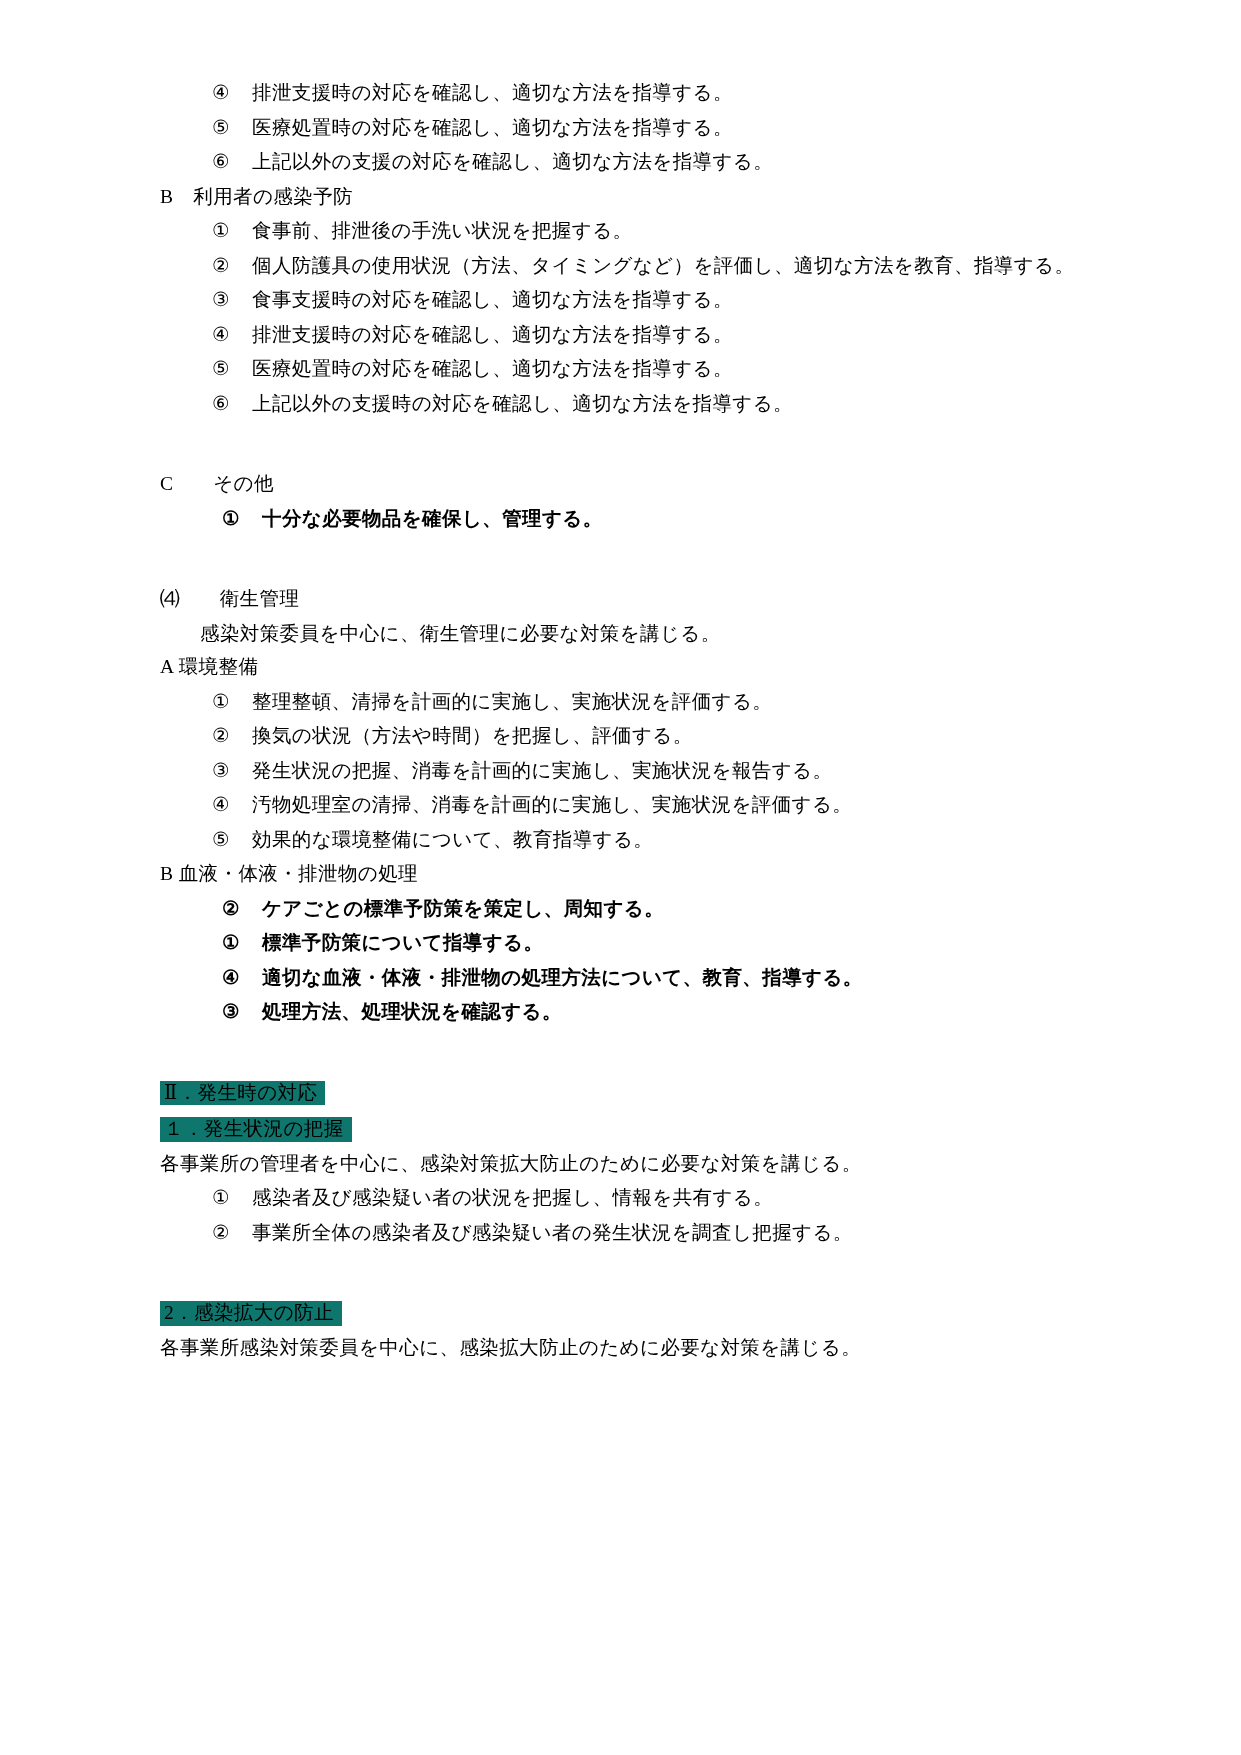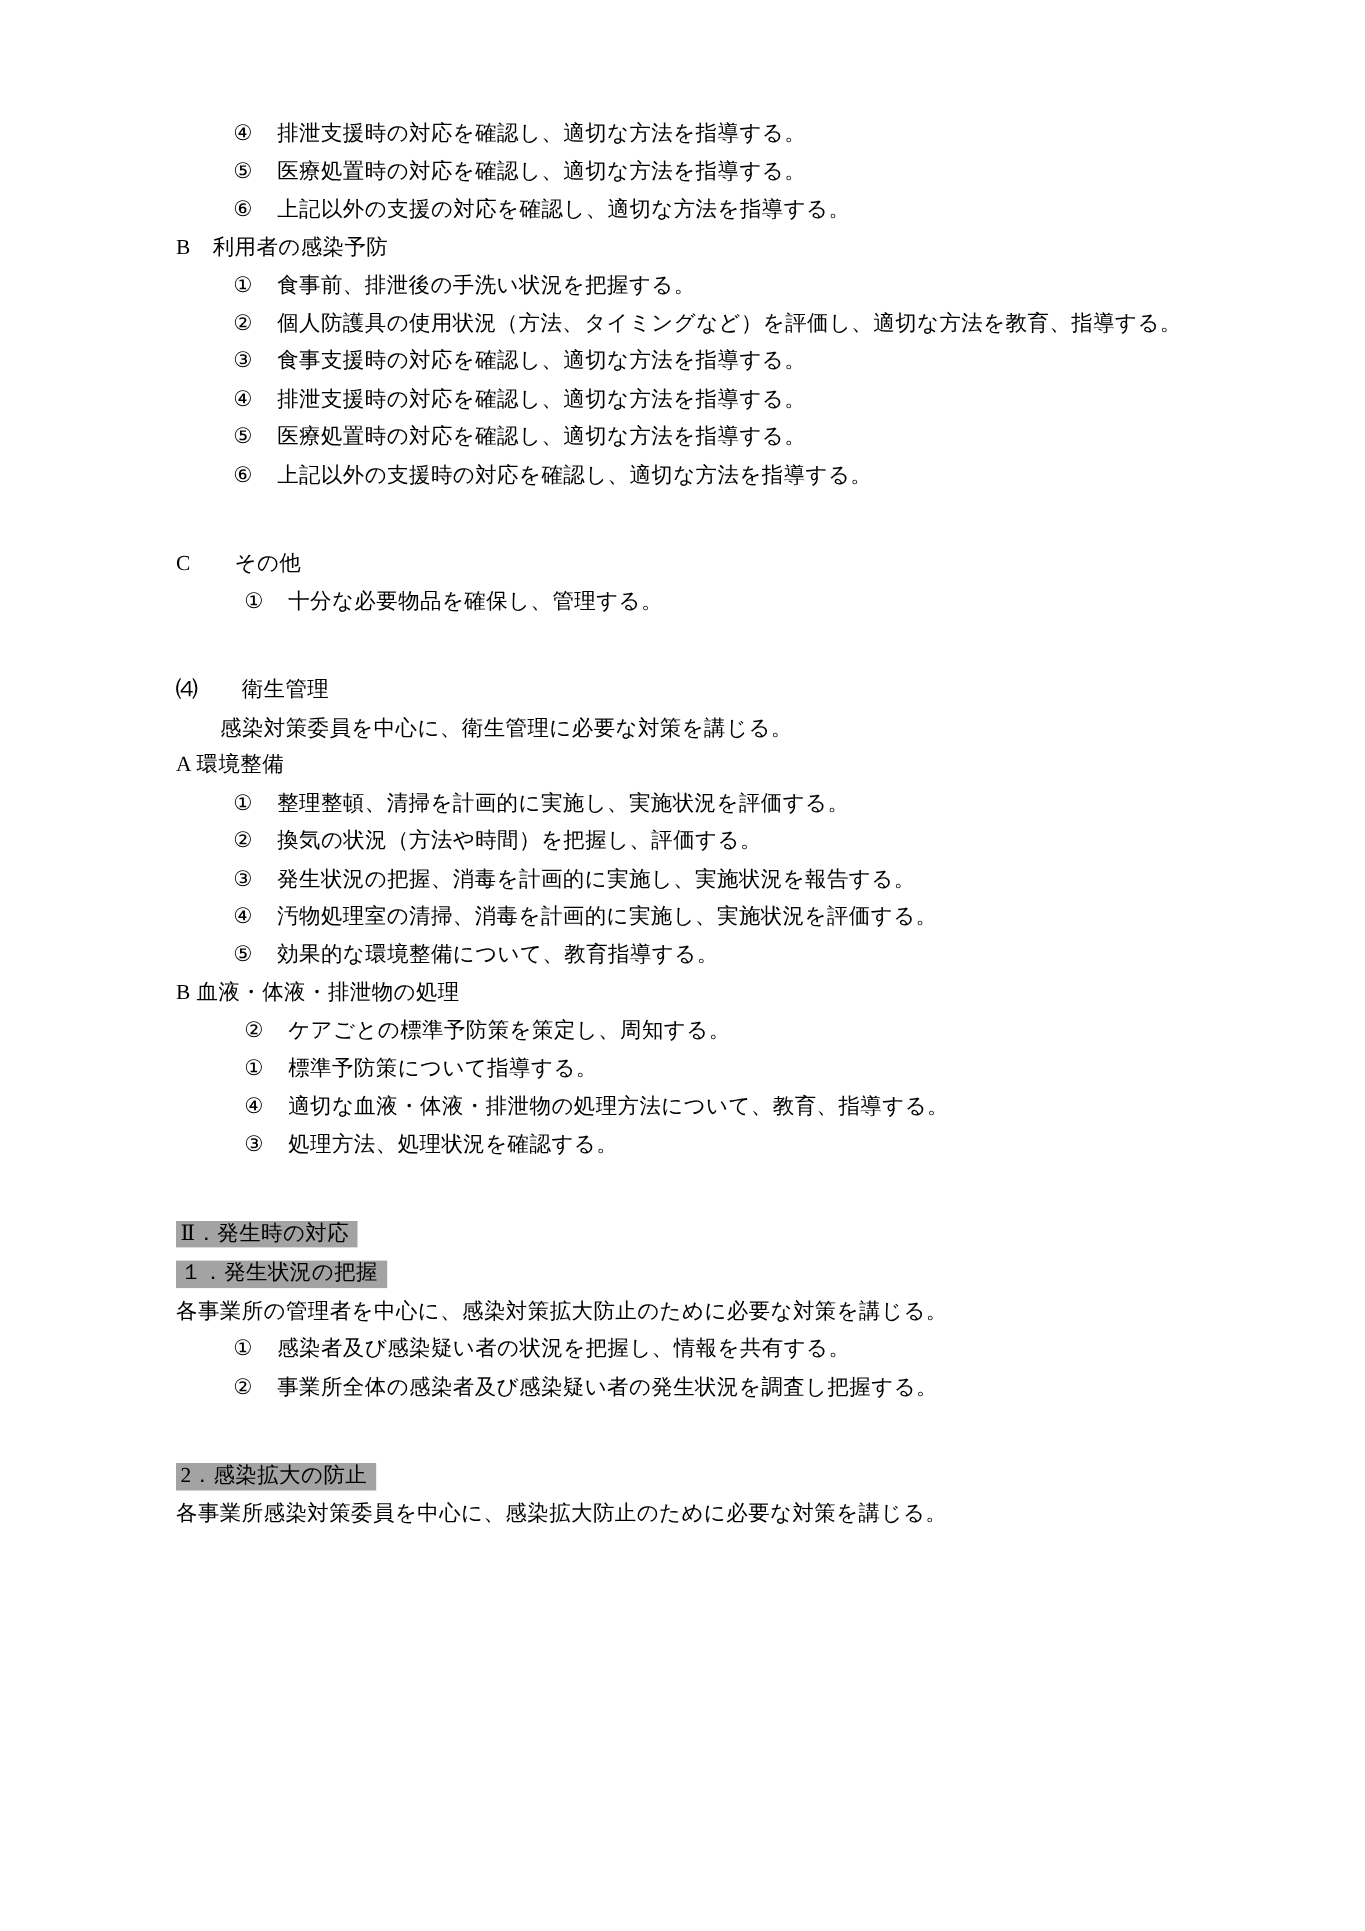--- a/index.html
+++ b/index.html
@@ -10,44 +10,44 @@
   body {
     font-family: "Liberation Serif", "DejaVu Serif", serif;
     color: #000000;
   }
   .page {
     position: relative;
     width: 1241px;
     min-height: 1755px;
     background: #ffffff;
     box-sizing: border-box;
-    padding: 112px 150px 60px 160px;
+    padding: 83px 150px 60px 160px;
   }
   .doc-body {
     font-size: 19.5px;
     line-height: 1.0;
   }
   .line {
     white-space: pre;
     letter-spacing: 0.4px;
   }
   
   .lvl0 { margin: 12px 0 15px 0; }
   .lvl1 { margin: 0 0 15px 0; padding-left: 52px; }
-  .lvl1b { margin: 0 0 15px 0; padding-left: 62px; }
+  .lvl1b { margin: 0 0 15px 0; padding-left: 62px; font-weight: bold; }
   .lvl-indent-text { margin: 0 0 14px 0; padding-left: 40px; }
   .gap-md { height: 34px; }
   .gap-lg { height: 44px; }
   .num {
     display: inline-block;
     min-width: 40px;
   }
   .hdr {
     display: inline-block;
-    background: #a3a3a3;
+    background: #0f766e;
     padding: 2px 8px 3px 4px;
     margin: 0;
     font-size: 19.5px;
     letter-spacing: 0.4px;
   }
   .hdr-wrap { margin: 0 0 12px 0; }
   .plain { margin: 0 0 15px 0; }
 </style>
 </head>
 <body>

